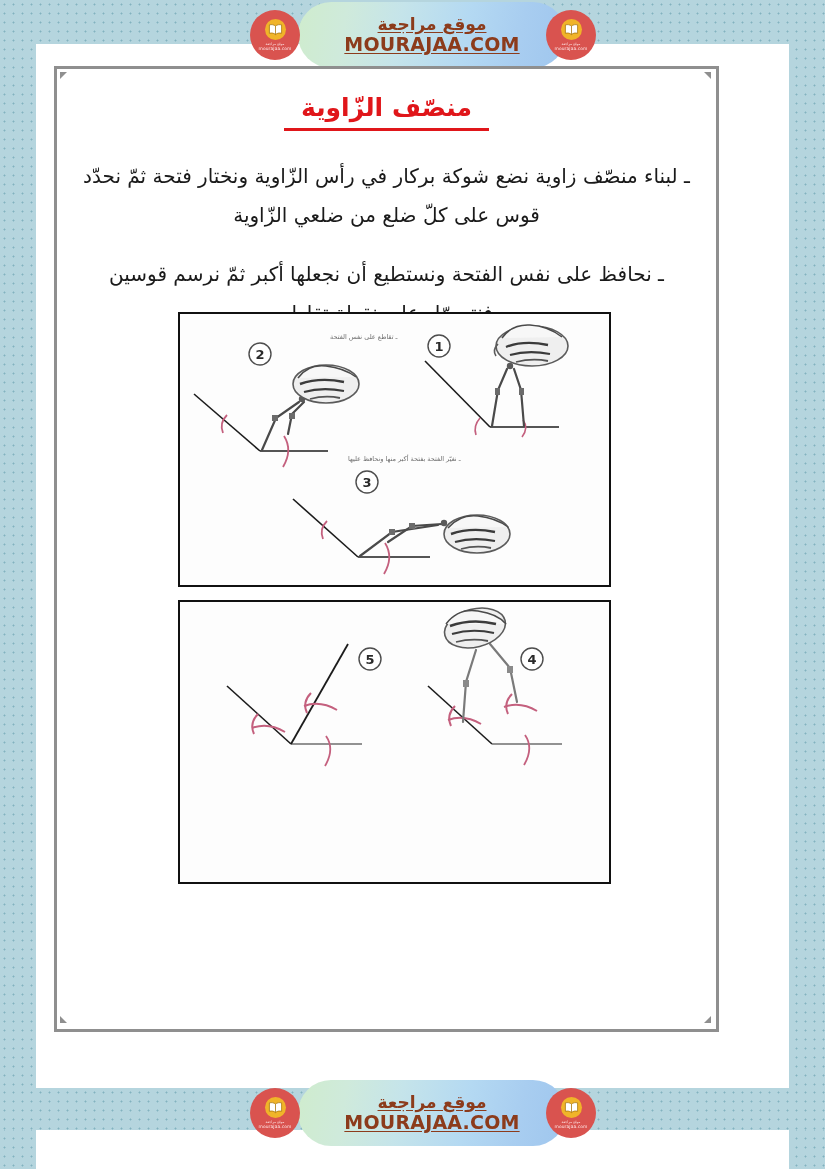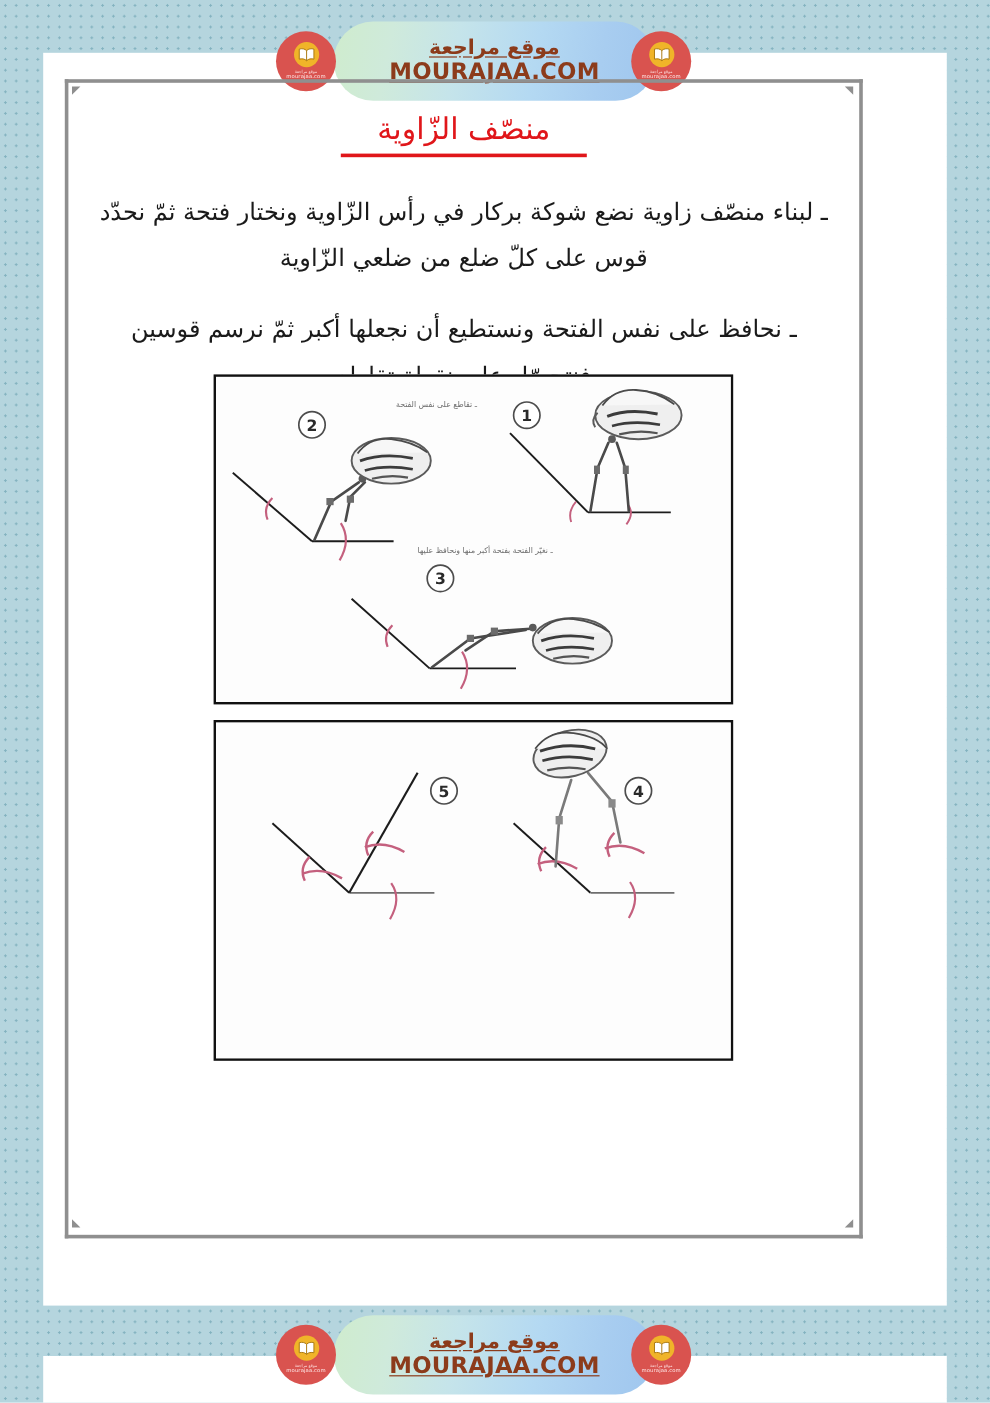--- a/index.html
+++ b/index.html
@@ -48,22 +48,21 @@
       radial-gradient(circle, rgba(122,172,186,0.85) 0.9px, transparent 1.1px);
     background-size: 9px 9px;
   }
   .band.top { top: 0; }
   .band.bottom { top: 1088px; height: 42px; }
 
   .brandbar {
     position: absolute;
     height: 70px;
     width: 390px;
-    left: 216px;
-    margin-top: 16px;
+    left: 236px;
   }
   .brandbar.top { top: 0px; }
   .brandbar.bottom { top: 1078px; }
 
   .brand-pill {
     position: absolute;
     left: 62px;
     top: 2px;
     width: 268px;
     height: 66px;
@@ -165,21 +164,21 @@
     left: 74px;
     top: 78px;
     width: 625px;
     direction: rtl;
     text-align: right;
   }
 
   .title {
     color: #e0161a;
     font-family: "DejaVu Sans", "Liberation Sans", sans-serif;
-    font-weight: normal;
+    font-weight: bold;
     font-size: 25px;
     text-align: center;
     margin: 14px 0 0 0;
     line-height: 1.3;
     letter-spacing: 0;
   }
   .title-rule {
     width: 205px;
     height: 3px;
     background: #e0161a;

